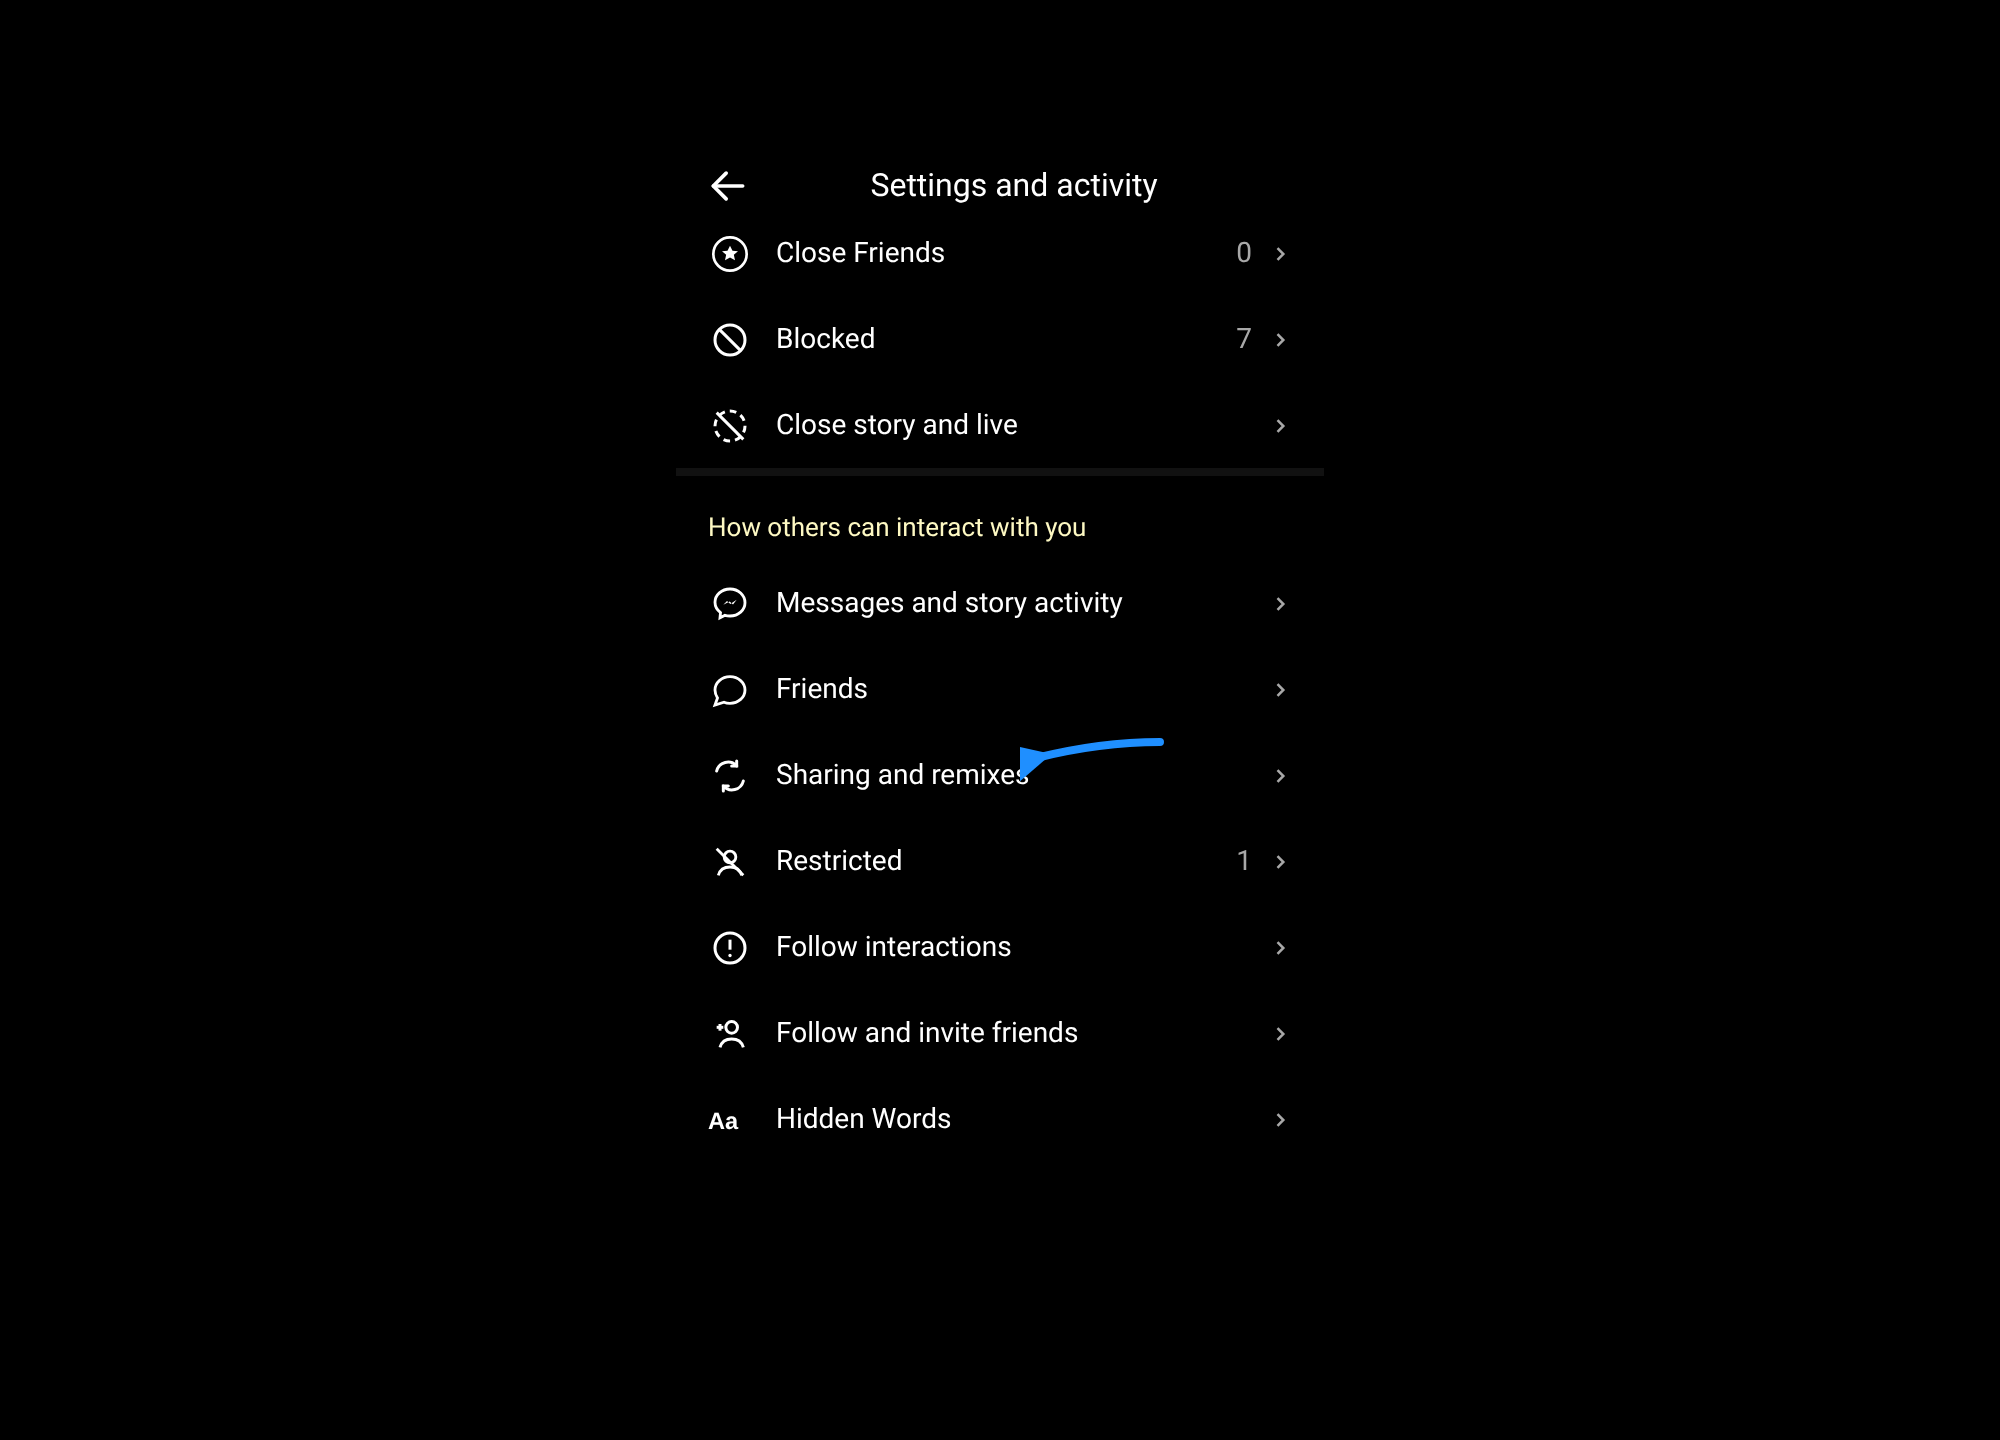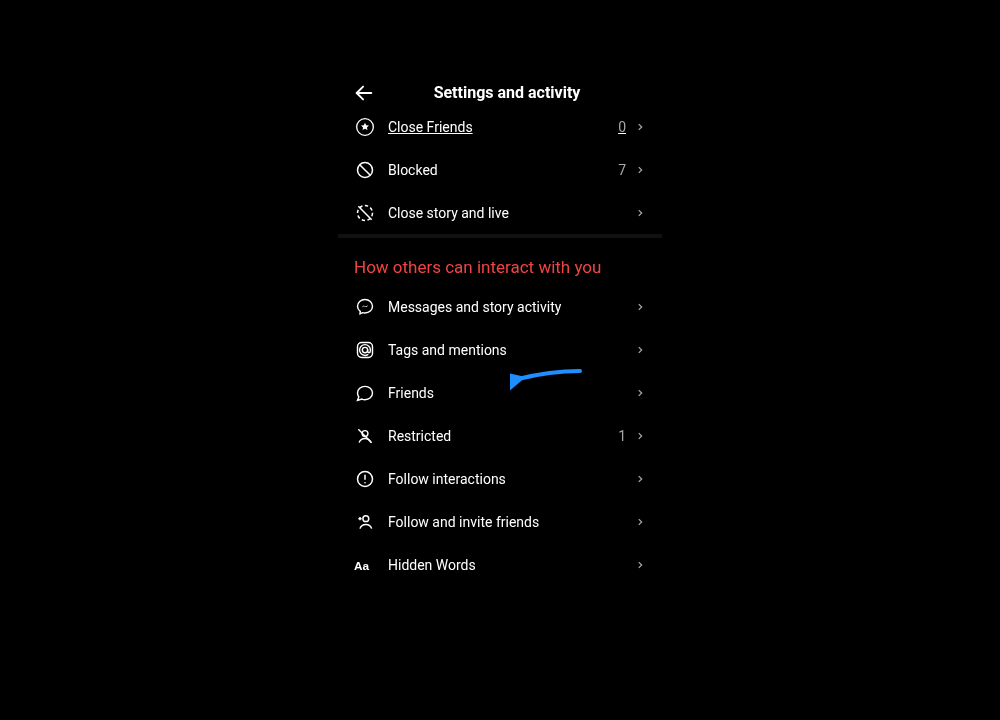--- a/index.html
+++ b/index.html
@@ -27,21 +27,21 @@
     padding-left: 14px;
   }
   .back-btn {
     width: 24px; height: 24px;
     display: flex; align-items: center; justify-content: center;
   }
   .back-btn svg { display: block; }
   .title {
     flex: 1;
     text-align: center;
-    font-weight: 700;
+    font-weight: 400;
     font-size: 16px;
     margin-left: -24px; 
   }
   .list {
     width: 100%;
   }
   .row {
     display: flex;
     align-items: center;
     height: 43px;
@@ -63,24 +63,24 @@
   .row .value {
     font-size: 14px;
     color: #a8a8a8;
     margin-right: 8px;
   }
   .row .chev {
     width: 12px; height: 12px;
     display: flex; align-items: center; justify-content: center;
   }
   .row .chev svg { display: block; }
-  .row.cut-top { margin-top: -10px; text-decoration: underline; }
+  .row.cut-top { margin-top: -10px; }
   .section-header {
-    font-size: 17px;
-    color: #ef4444;
+    font-size: 13px;
+    color: #fef9c3;
     padding: 19px 16px 8px 16px;
   }
   .divider {
     height: 4px;
     background: #111;
     margin-top: 0px;
   }
   .arrow-annot {
     position: absolute;
     left: 510px; top: 367px;
@@ -164,50 +164,51 @@
         </svg>
       </span>
       <span class="label">Messages and story activity</span>
       <span class="chev">
         <svg width="10" height="10" viewBox="0 0 24 24" fill="none" stroke="#a8a8a8" stroke-width="3">
             <polyline points="9 5 16 12 9 19"></polyline>
           </svg>
       </span>
     </div>
 
-    <div class="row">
-      <span class="icon">
-        <svg width="20" height="20" viewBox="0 0 24 24" fill="none" stroke="#fff" stroke-width="1.7">
-          <rect x="3" y="3" width="18" height="18" rx="5"></rect>
-          <circle cx="12" cy="12" r="3.2"></circle>
-          <path d="M15.2 12v1.4c0 1 .6 1.8 1.6 1.8s1.7-.9 1.7-2.2v-1c0-3.6-2.9-6.5-6.5-6.5S5.5 8.4 5.5 12 8.4 18.5 12 18.5c1.3 0 2.4-.3 3.4-.9" stroke-linecap="round"></path>
-        </svg>
-      </span>
-      <span class="label">Tags and mentions</span>
-      <span class="chev">
-        <svg width="10" height="10" viewBox="0 0 24 24" fill="none" stroke="#a8a8a8" stroke-width="3">
-            <polyline points="9 5 16 12 9 19"></polyline>
-          </svg>
-      </span>
-    </div>
 
     <div class="row">
       <span class="icon">
         <svg width="20" height="20" viewBox="0 0 24 24" fill="none" stroke="#fff" stroke-width="1.7">
           <path d="M21 12c0 4.4-4 8-9 8-1.3 0-2.5-.2-3.6-.7L3 21l1.5-4.2C3.6 15.4 3 13.8 3 12c0-4.4 4-8 9-8s9 3.6 9 8z"></path>
         </svg>
       </span>
       <span class="label">Friends</span>
       <span class="chev">
         <svg width="10" height="10" viewBox="0 0 24 24" fill="none" stroke="#a8a8a8" stroke-width="3">
             <polyline points="9 5 16 12 9 19"></polyline>
           </svg>
       </span>
     </div>
 
+    <div class="row">
+      <span class="icon">
+        <svg width="20" height="20" viewBox="0 0 24 24" fill="none" stroke="#fff" stroke-width="1.8" stroke-linecap="round">
+          <path d="M4 9a7 7 0 0 1 12-3"></path>
+            <polyline points="16 3 16 6 13 6"></polyline>
+          <path d="M20 15a7 7 0 0 1-12 3"></path>
+            <polyline points="8 21 8 18 11 18"></polyline>
+        </svg>
+      </span>
+      <span class="label">Sharing and remixes</span>
+      <span class="chev">
+        <svg width="10" height="10" viewBox="0 0 24 24" fill="none" stroke="#a8a8a8" stroke-width="3">
+            <polyline points="9 5 16 12 9 19"></polyline>
+          </svg>
+      </span>
+    </div>
 
     <div class="row">
       <span class="icon">
         <svg width="20" height="20" viewBox="0 0 24 24" fill="none" stroke="#fff" stroke-width="1.7">
           <circle cx="12" cy="9" r="3.5"></circle>
           <path d="M5 20c1-3.5 4-5 7-5s6 1.5 7 5"></path>
           <line x1="4" y1="4" x2="20" y2="20"></line>
         </svg>
       </span>
       <span class="label">Restricted</span>

